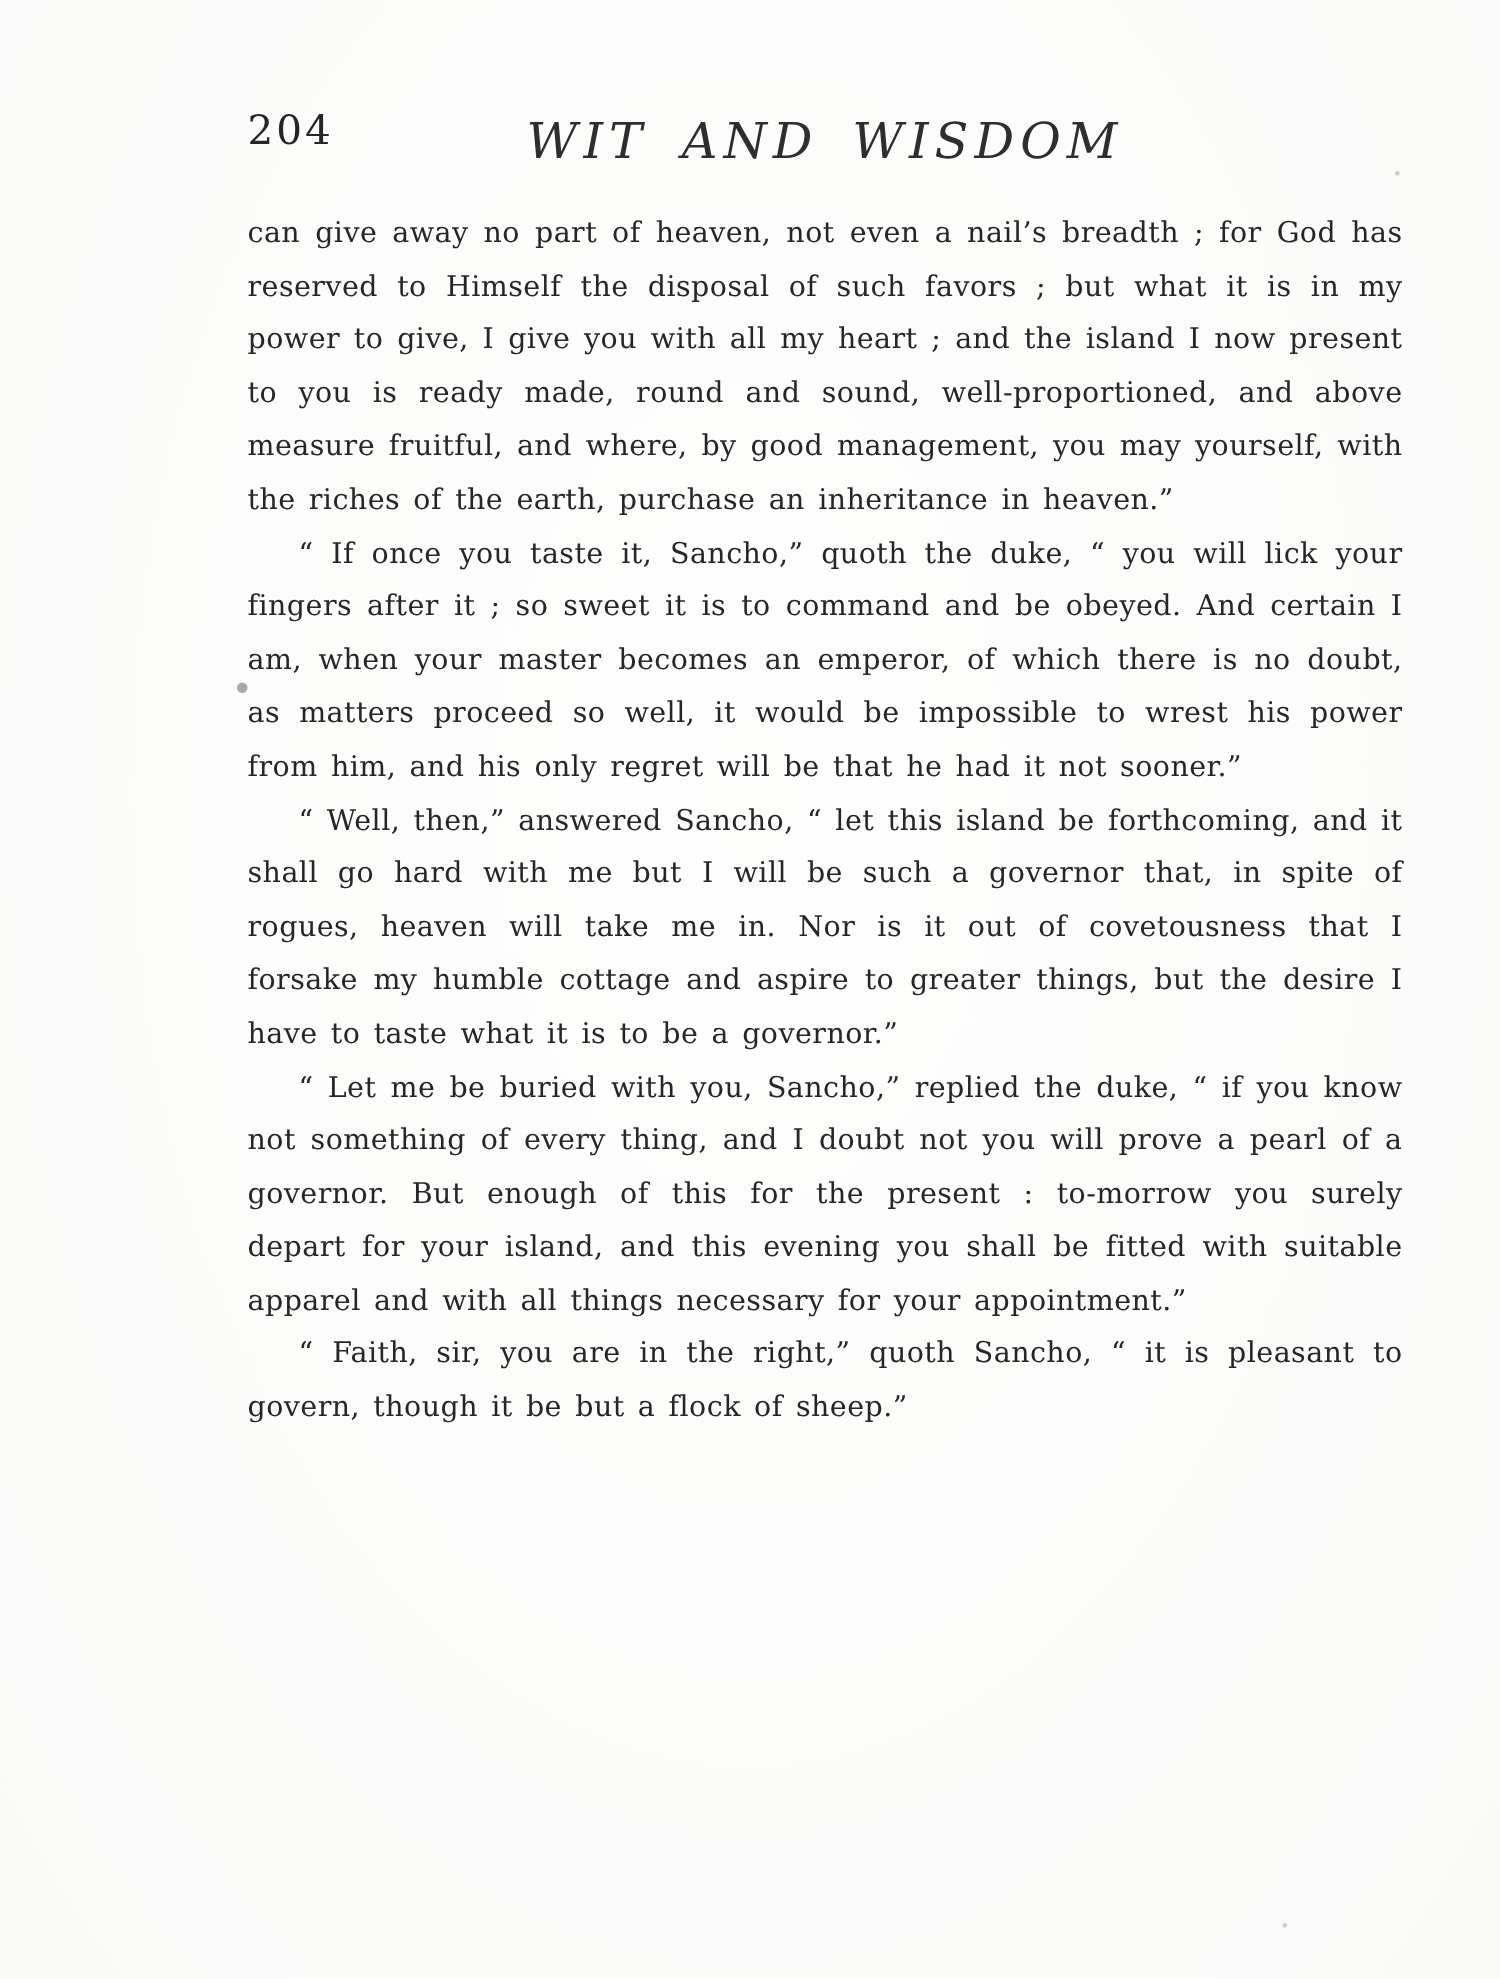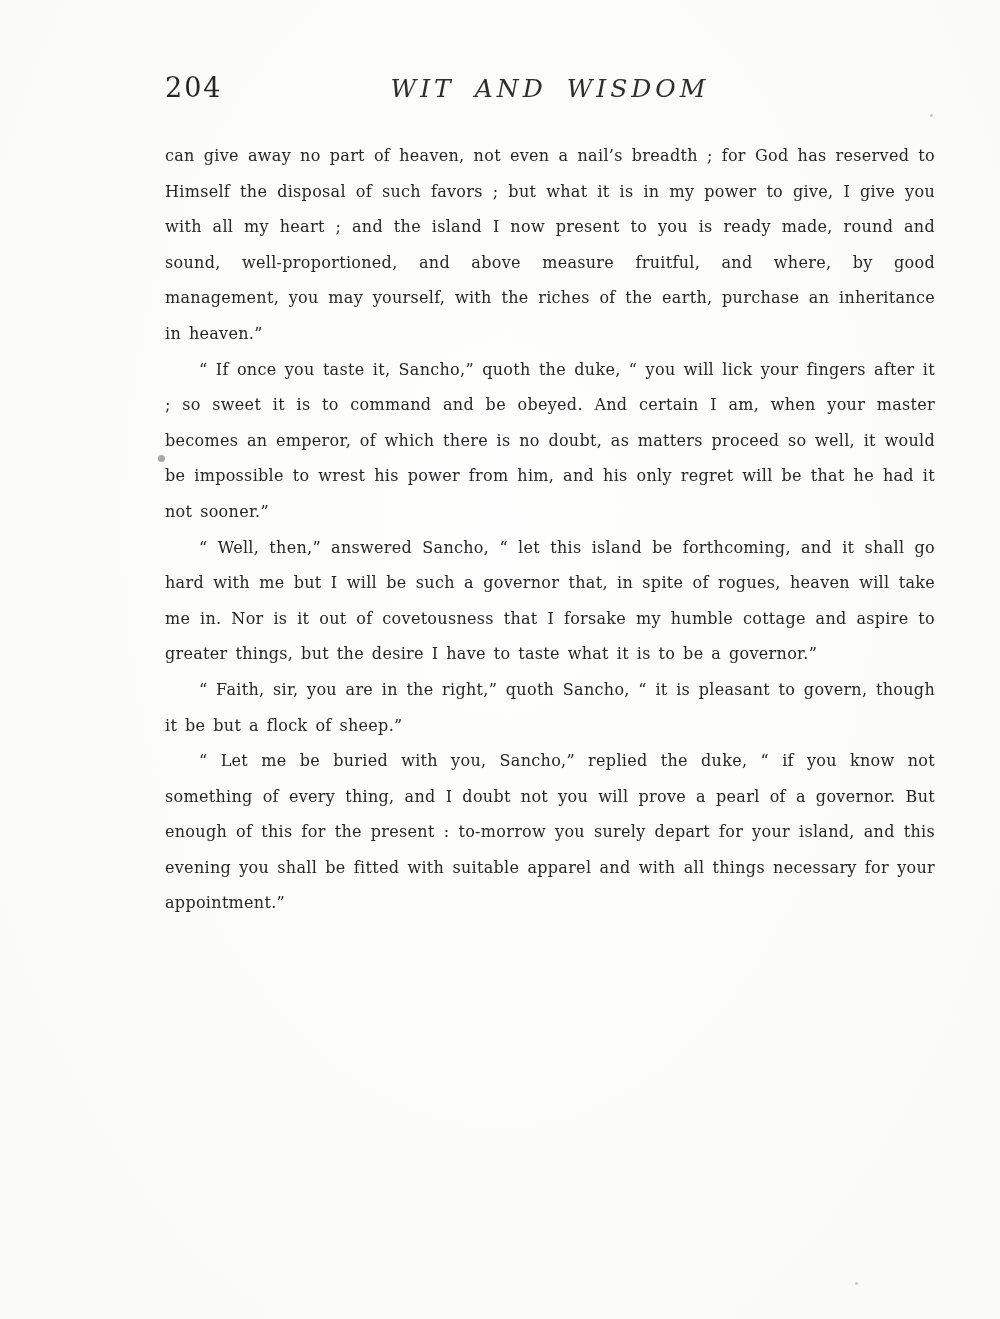--- a/index.html
+++ b/index.html
@@ -39,35 +39,35 @@
     color: #262626;
   }
 
   .running-title {
     position: absolute;
     left: 0;
     right: 0;
     top: 6px;
     text-align: center;
     font-style: italic;
-    font-size: 25px;
+    font-size: 33px;
     letter-spacing: 4px;
     word-spacing: 8px;
     color: #2e2e2e;
   }
 
   .body-text {
     position: absolute;
     top: 138px;
     left: 165px;
     width: 770px;
   }
 
   .body-text p {
-    font-size: 16px;
+    font-size: 19px;
     line-height: 35.6px;
     text-align: justify;
     letter-spacing: 0.3px;
     word-spacing: 2.5px;
     color: #262626;
   }
 
   .body-text p.indent {
     text-indent: 34px;
   }
@@ -90,21 +90,21 @@
 
   <div class="header">
     <span class="page-number">204</span>
     <span class="running-title">WIT AND WISDOM</span>
   </div>
 
   <div class="body-text">
     <p>can give away no part of heaven, not even a nail’s breadth ; for God has reserved to Himself the disposal of such favors ; but what it is in my power to give, I give you with all my heart ; and the island I now present to you is ready made, round and sound, well-proportioned, and above measure fruitful, and where, by good management, you may yourself, with the riches of the earth, purchase an inheritance in heaven.”</p>
     <p class="indent">“ If once you taste it, Sancho,” quoth the duke, “ you will lick your fingers after it ; so sweet it is to command and be obeyed.  And certain I am, when your master becomes an emperor, of which there is no doubt, as matters proceed so well, it would be impossible to wrest his power from him, and his only regret will be that he had it not sooner.”</p>
     <p class="indent">“ Well, then,” answered Sancho, “ let this island be forthcoming, and it shall go hard with me but I will be such a governor that, in spite of rogues, heaven will take me in.  Nor is it out of covetousness that I forsake my humble cottage and aspire to greater things, but the desire I have to taste what it is to be a governor.”</p>
+    <p class="indent">“ Let me be buried with you, Sancho,” replied the duke,  “ if you know not something of every thing, and I doubt not you will prove a pearl of a governor. But enough of this for the present : to-morrow you surely depart for your island, and this evening you shall be fitted with suitable apparel and with all things necessary for your appointment.”</p>
     <p class="indent">“ Faith, sir, you are in the right,” quoth Sancho, “ it is pleasant to govern, though it be but a flock of sheep.”</p>
-    <p class="indent">“ Let me be buried with you, Sancho,” replied the duke,  “ if you know not something of every thing, and I doubt not you will prove a pearl of a governor. But enough of this for the present : to-morrow you surely depart for your island, and this evening you shall be fitted with suitable apparel and with all things necessary for your appointment.”</p>
   </div>
 
   <span class="artifact a1"></span>
   <span class="artifact a2"></span>
   <span class="artifact a3"></span>
 
 </div>
 
 </body></html>

